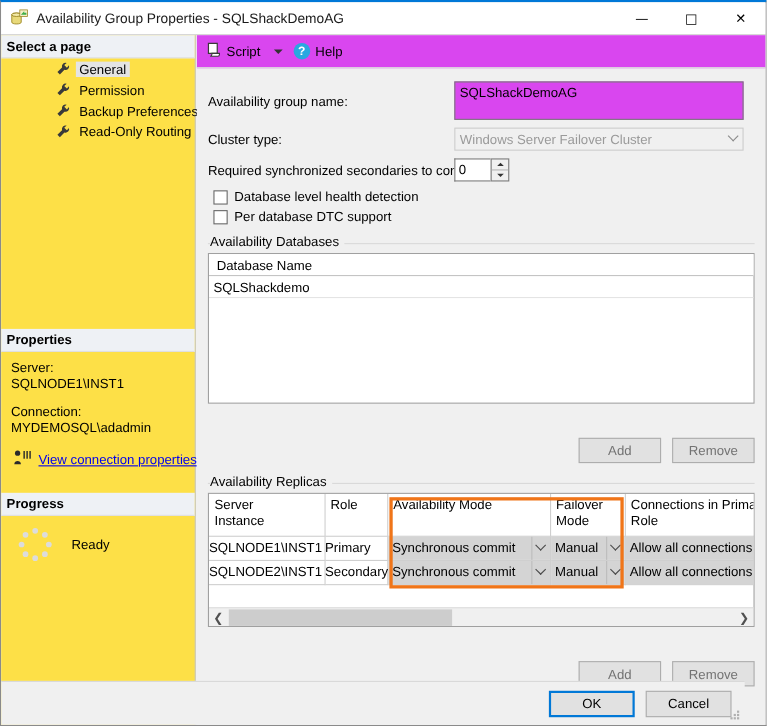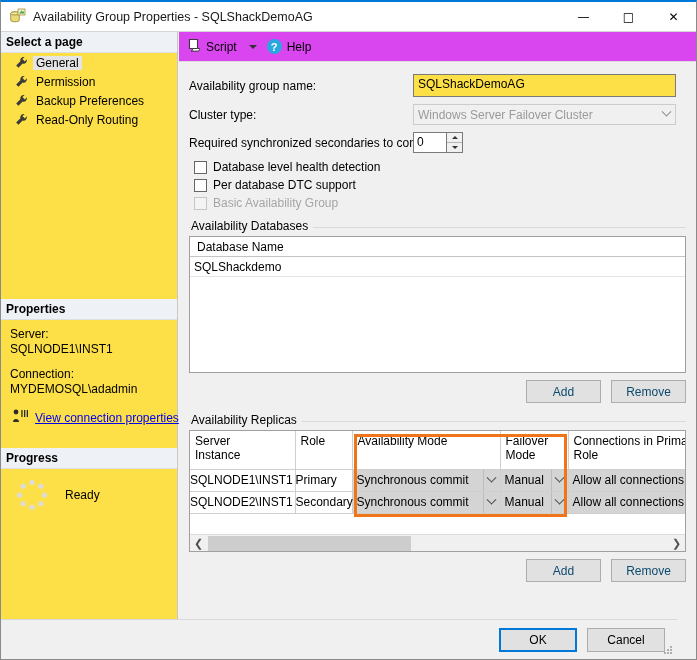--- a/index.html
+++ b/index.html
@@ -59,21 +59,21 @@
     border-right: 1px solid #c8c8c8;
   }
   .side-header {
     font-weight: bold; font-size: 12px;
     color: #000; background: #eef1f5;
     padding: 3px 0 3px 5px;
     border-bottom: 1px solid #dfdfdf;
   }
   .side-item {
     display: flex; align-items: center;
-    padding: 1px 0 1px 14px; height: 19px;
+    padding: 1px 0 1px 14px; height: 19px; margin-left: 36px;
   }
   .side-item .lbl {
     font-size: 12px; padding: 0 3px;
     white-space: nowrap;
   }
   .side-item.selected .lbl { background: #e4e4e4; }
   .wrench { width: 13px; height: 13px; margin-right: 5px; flex: none; }
   #connection-block { padding: 7px 0 0 9px; }
   .conn-line { font-size: 12px; line-height: 15px; white-space: nowrap; }
   .conn-gap { height: 10px; }
@@ -115,22 +115,22 @@
     font-size: 11px; font-weight: bold;
     display: flex; align-items: center; justify-content: center;
     font-family: "Liberation Sans", sans-serif;
   }
 
   #form-area { position: relative; padding: 12px 10px 0 10px; }
 
   .frow { display: flex; align-items: center; margin-bottom: 7px; }
   .flabel { font-size: 12px; white-space: nowrap; }
   .textinput {
-    border: 1px solid #7a7a7a; background: #fde047;
-    height: 23px; line-height: 19px;
+    border: 1px solid #7a7a7a; background: #d946ef;
+    height: 35px; line-height: 19px;
     padding: 0 4px; font-size: 12px;
     font-family: "Liberation Sans", sans-serif;
   }
   .dropdown {
     border: 1px solid #cccccc; background: #f0f0f0;
     height: 21px; display: flex; align-items: center;
     padding-left: 4px; color: #9a9a9a; font-size: 12px;
   }
   .dd-caret-box {
     margin-left: auto; width: 17px; height: 19px;
@@ -193,23 +193,24 @@
   .lb-row {
     height: 20px; display: flex; align-items: center;
     padding-left: 4px; font-size: 12px;
     border-bottom: 1px solid #e4e4e4;
   }
 
   .btnrow { display: flex; justify-content: flex-end; gap: 10px; margin-top: 7px; }
   .btn {
     width: 75px; height: 23px;
     border: 1px solid #adadad; background: #e1e1e1;
-    font-size: 12px; color: #0c4a6e;
+    font-size: 12px; color: #737373;
     display: flex; align-items: center; justify-content: center;
     font-family: "Liberation Sans", sans-serif;
+    margin-top: 24px;
   }
 
   
   #replica-grid {
     border: 1px solid #a0a0a0; background: #fff;
     margin-top: 3px; position: relative;
     height: 122px; overflow: hidden;
   }
   .grid-table { border-collapse: collapse; table-layout: fixed; width: 566px; }
   .grid-table th {
@@ -448,24 +449,20 @@
       </div>
 
       <div style="margin-top:6px; margin-left:5px">
         <div class="cbrow">
           <span class="cbox"></span>
           <span class="ctext">Database level health detection</span>
         </div>
         <div class="cbrow">
           <span class="cbox"></span>
           <span class="ctext">Per database DTC support</span>
-        </div>
-        <div class="cbrow disabled">
-          <span class="cbox disabled"></span>
-          <span class="ctext">Basic Availability Group</span>
         </div>
       </div>
 
       <div class="groupbox">
         <div class="gb-line" style="top:8px"></div>
         <span class="gb-title">Availability Databases</span>
 
         <div class="listbox" style="height:137px">
           <div class="lb-head">Database Name</div>
           <div class="lb-row">SQLShackdemo</div>

